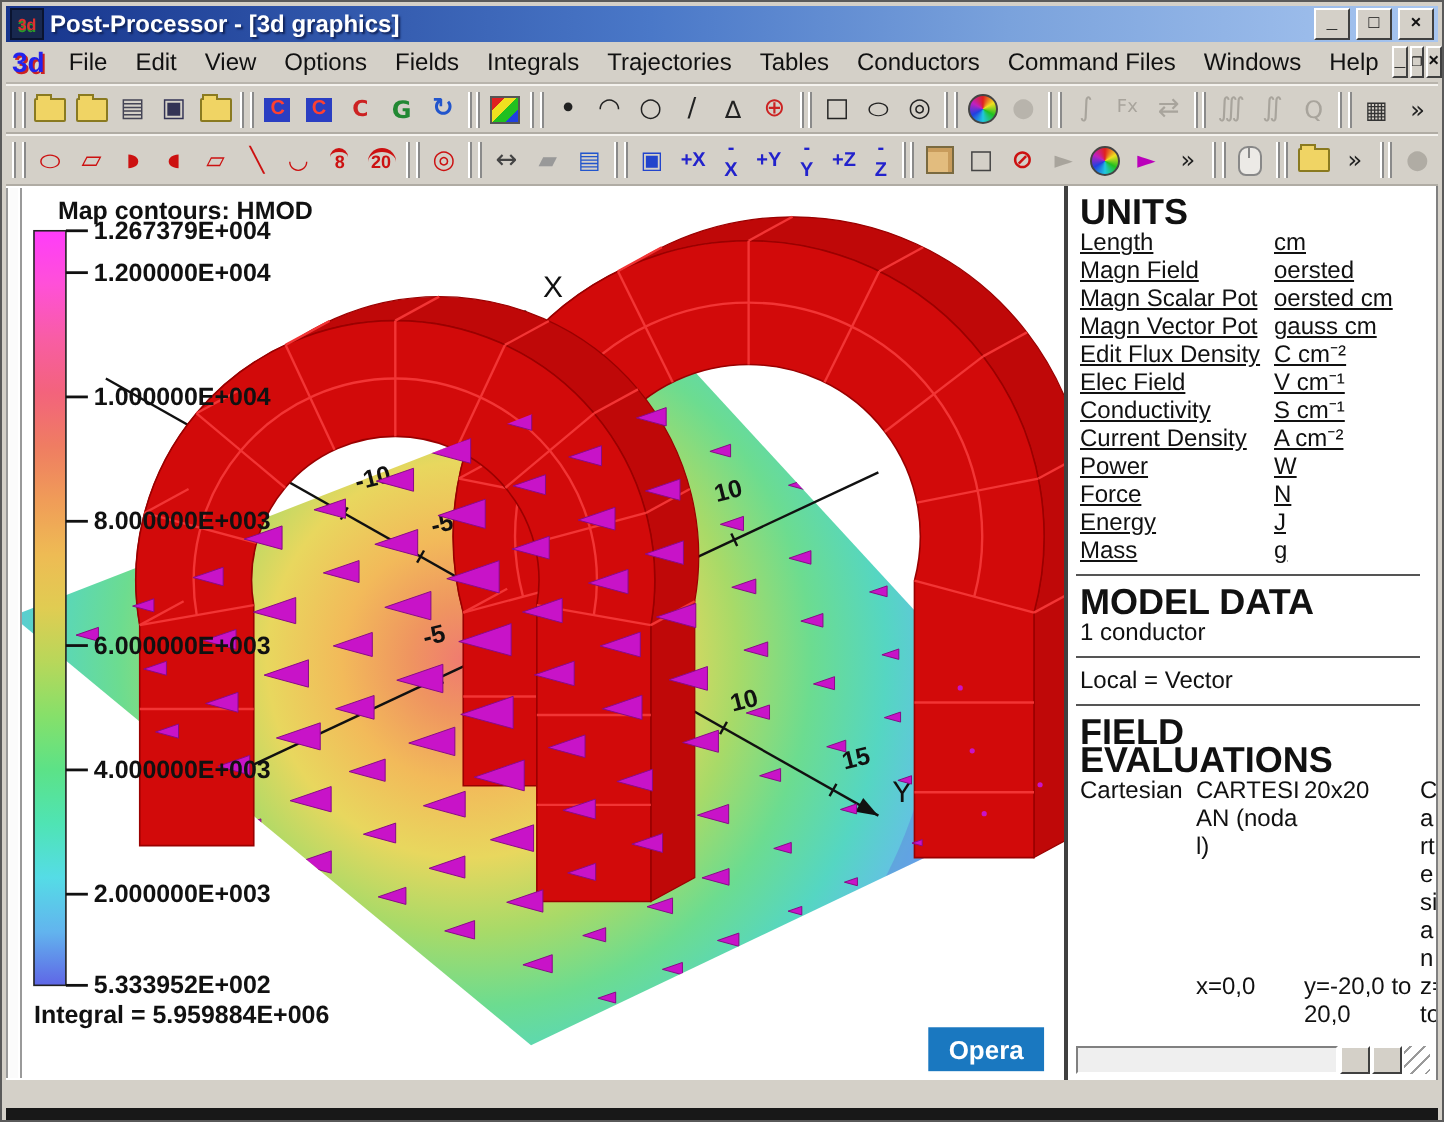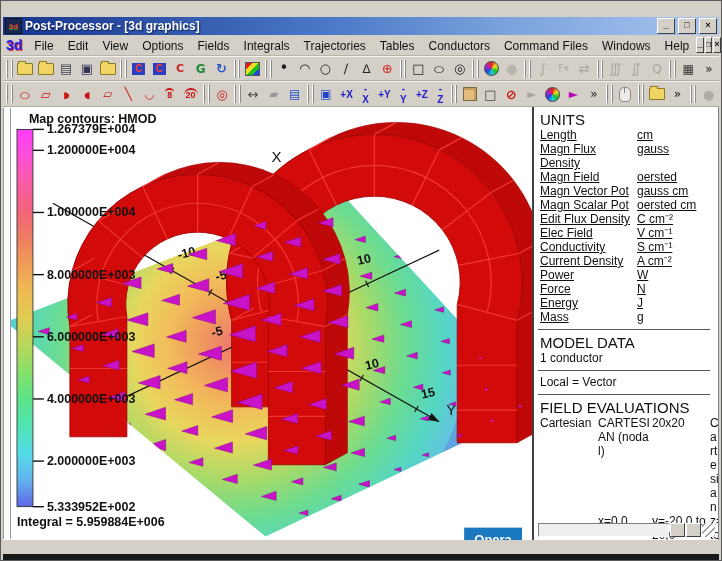--- a/index.html
+++ b/index.html
@@ -1,18 +1,18 @@
 <!DOCTYPE html>
 <html><head>
 <meta charset="utf-8">
 <style>
   html,body{margin:0;padding:0;background:#777;}
   #win{width:722px;height:561px;box-sizing:border-box;background:#d4d0c8;
        border:1px solid #5a5a5a;position:relative;font-family:"Liberation Sans",sans-serif;
-       display:flex;flex-direction:column;padding:16px 2px 0 2px;}
+       display:flex;flex-direction:column;padding:2px 2px 0 2px;}
   
   .titlebar{height:18px;display:flex;align-items:center;gap:3px;padding:0 2px;
     background:linear-gradient(to right,#16348c,#4a78c8 45%,#7aa2dc 70%,#a8c6f0);}
   .win-ico{width:15px;height:14px;background:#18284f;border:1px solid #0a1430;display:flex;
     align-items:center;justify-content:center;color:#e03030;font-size:8px;font-weight:bold;
     text-shadow:0 1px 0 #2a9a2a;}
   .title-text{color:#fff;font-weight:bold;font-size:12px;flex:1;white-space:nowrap;
     text-shadow:1px 1px 1px #12245a;}
   .tbtn{width:16px;height:14px;background:#d4d0c8;border:1px solid;border-color:#fff #404040 #404040 #fff;
     font-size:9px;font-weight:bold;color:#111;display:flex;align-items:center;justify-content:center;
@@ -51,21 +51,21 @@
   
   .client{flex:1;display:flex;background:#fff;overflow:hidden;}
   .canvas-wrap{width:529px;position:relative;background:#fff;display:flex;}
   .canvas-grip{width:6px;background:#fbfbfb;border-left:1px solid #9a9a9a;border-right:1px solid #9a9a9a;
     box-shadow:inset 1px 0 0 #fff, inset -1px 0 0 #fff;margin:1px 0;}
   .canvas-wrap svg{display:block;}
   
   .panel{flex:1;background:#fff;border-left:2px solid #404040;border-right:1px solid #808080;
     position:relative;font-size:12px;line-height:14px;color:#111;
     padding:4px 2px 20px 6px;display:flex;flex-direction:column;overflow:hidden;}
-  .p-head{font-weight:normal;font-size:15px;margin:2px 16px 1px 0;}
+  .p-head{font-weight:bold;font-size:18px;margin:2px 16px 1px 0;}
   .u-row{display:grid;grid-template-columns:97px 1fr;text-decoration:underline;}
   .sep{border-top:1px solid #555;margin:5px 6px 4px -2px;}
   .ev{display:grid;grid-template-columns:56px 52px 56px 1fr;column-gap:2px;word-break:break-all;}
   .ev .nb{word-break:normal;}
   .p-scroll{position:absolute;left:4px;right:3px;bottom:3px;height:14px;display:flex;align-items:stretch;gap:1px;}
   .p-track{flex:1;background:#efefef;border:1px solid;border-color:#808080 #fff #fff #808080;}
   .sb-btn{width:13px;background:#d4d0c8;border:1px solid;border-color:#fff #404040 #404040 #fff;}
   .sb-grip{width:13px;background:repeating-linear-gradient(135deg,#fff 0 2px,#9a9a9a 2px 3px,#fff 3px 5px);}
   
   .bottom{height:14px;background:#d4d0c8;border-bottom:6px solid #181818;}
@@ -613,34 +613,30 @@
     </div>
 
     <div class="panel">
       <div class="p-head">UNITS</div>
       <div id="units-rows">
           <div class="u-row">
             <span>Length</span>
             <span>cm</span>
           </div>
           <div class="u-row">
-            <span>Magn Flux Density</span>
-            <span>gauss</span>
-          </div>
-          <div class="u-row">
             <span>Magn Field</span>
             <span>oersted</span>
           </div>
           <div class="u-row">
+            <span>Magn Scalar Pot</span>
+            <span>oersted cm</span>
+          </div>
+          <div class="u-row">
             <span>Magn Vector Pot</span>
             <span>gauss cm</span>
-          </div>
-          <div class="u-row">
-            <span>Magn Scalar Pot</span>
-            <span>oersted cm</span>
           </div>
           <div class="u-row">
             <span>Edit Flux Density</span>
             <span>C cm⁻²</span>
           </div>
           <div class="u-row">
             <span>Elec Field</span>
             <span>V cm⁻¹</span>
           </div>
           <div class="u-row">

